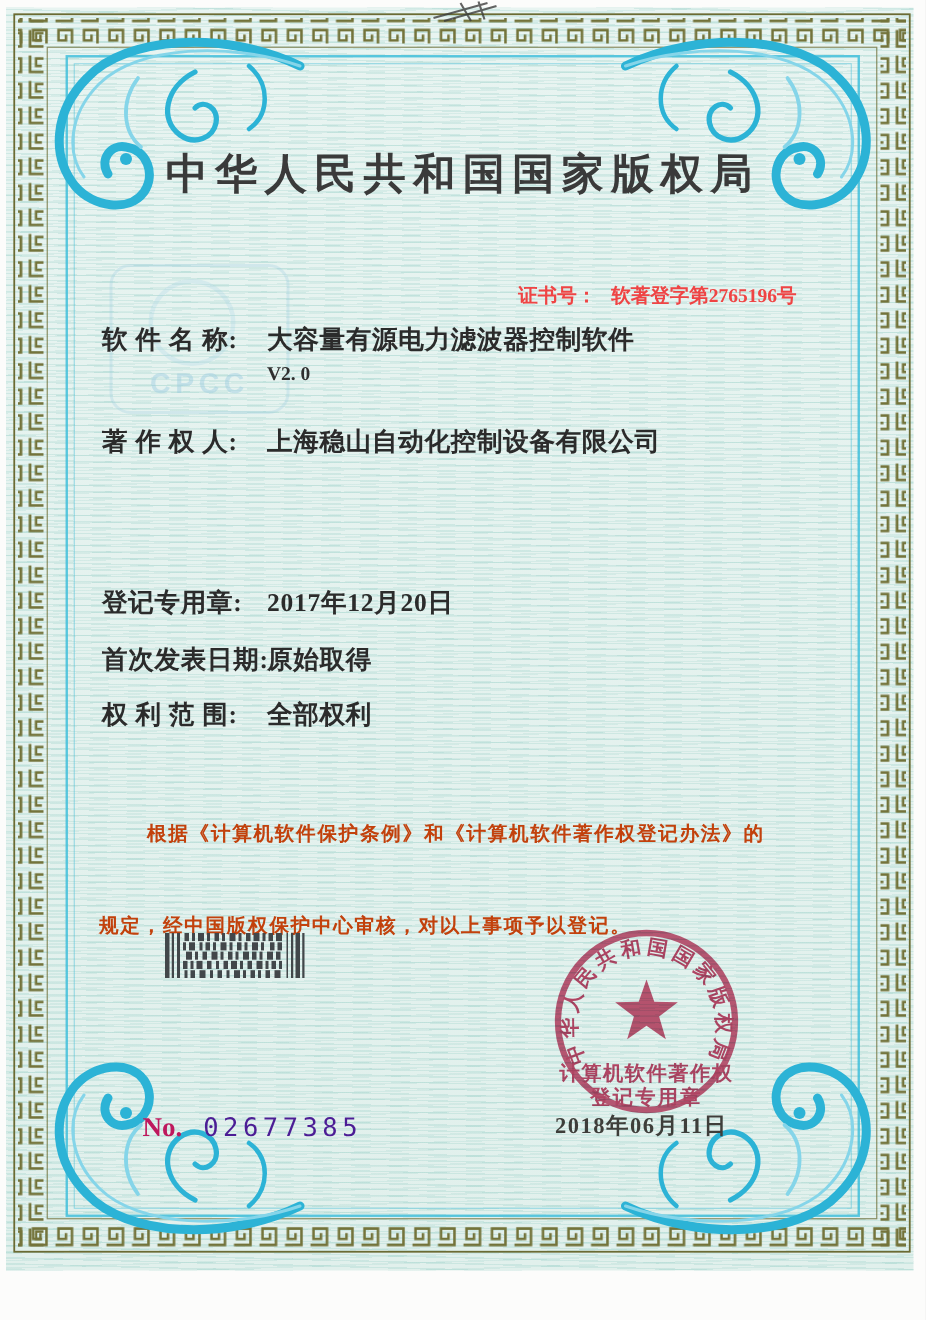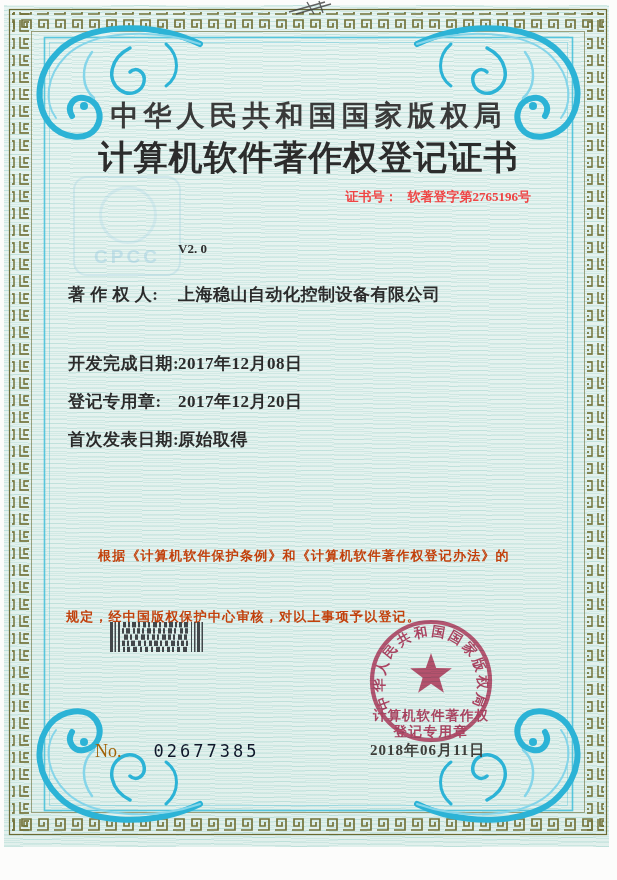--- a/index.html
+++ b/index.html
@@ -17,25 +17,25 @@
   .certno{top:188px;right:86px;font-size:13px;color:#ef4444;font-weight:600;}
   .certno .cn-label{margin-right:10px;}
   .row{position:absolute;left:68px;font-size:17px;font-weight:700;color:#2b2b2b;}
   .row .lbl{display:inline-block;width:110px;white-space:nowrap;letter-spacing:.5px;}
   .row .val{position:absolute;left:110px;top:0;white-space:nowrap;letter-spacing:.5px;}
   .version-line{left:178px;top:241px;font-size:13px;font-weight:700;}
   .statement{font-size:13px;font-weight:600;letter-spacing:1.2px;color:#c2410c;}
   .st1{left:98px;top:547px;}
   .st2{left:66px;top:584px;margin-top:24px;}
   .serial{left:95px;top:741px;font-size:18px;}
-  .serial .no-label{color:#a16207;font-weight:400;}
-  .serial .no-value{font-family:"DejaVu Sans Mono","Liberation Mono",monospace;font-size:17px;color:#0f172a;letter-spacing:3px;margin-left:32px;}
+  .serial .no-label{color:#be185d;font-weight:700;}
+  .serial .no-value{font-family:"DejaVu Sans Mono","Liberation Mono",monospace;font-size:17px;color:#4c1d95;letter-spacing:3px;margin-left:14px;}
   .issue-date{left:370px;top:741px;font-size:15px;font-weight:700;color:#3e3e3a;letter-spacing:1px;z-index:4;}
   .stamp{position:absolute;left:352px;top:607px;z-index:5;mix-blend-mode:multiply;opacity:.9;}
-  .watermark{position:absolute;left:73px;top:176px;width:108px;height:100px;opacity:.5;z-index:0;}
+  .watermark{position:absolute;left:73px;top:176px;width:120px;height:100px;opacity:.5;z-index:0;}
   .wm-box{position:absolute;inset:0;border:2px solid rgba(158,205,224,.6);border-radius:14px;}
   .wm-ring{position:absolute;left:26px;top:10px;width:52px;height:52px;border:3px solid rgba(165,210,228,.55);border-radius:50%;}
   .wm-text{position:absolute;left:0;right:0;bottom:8px;text-align:center;font-family:"Liberation Sans","DejaVu Sans",sans-serif;font-size:19px;font-weight:700;letter-spacing:3px;color:rgba(150,200,222,.85);}
   .squiggle{position:absolute;left:283px;top:0;z-index:6;}
   .barcode{position:absolute;left:110px;top:622px;z-index:2;}
   .c1{stroke:#2cb3d6;fill:none;stroke-linecap:round;}
   .c2{stroke:#85d5e9;fill:none;stroke-linecap:round;}
   .f1{fill:#2cb3d6;}
   .gk{stroke:#73733a;fill:none;}
   .stamp text{font-family:"Liberation Serif","DejaVu Serif",serif;font-weight:700;}
@@ -85,47 +85,50 @@
     <path d="M6,12 L42,2 M13,14 L48,4 M24,2 L31,14 M36,1 L40,13" stroke="#3c3c3c" stroke-width="1.4" fill="none" opacity=".8"></path>
   </svg>
 
   <div class="watermark">
     <div class="wm-box"></div>
     <div class="wm-ring"></div>
     <div class="wm-text">CPCC</div>
   </div>
 
   <div class="txt issuer">中华人民共和国国家版权局</div>
-  <div class="txt cert-title">计算机软件著作权登记证书</div>
   <div class="txt certno">
     <span class="cn-label">证书号：</span><span>软著登字第2765196号</span>
   </div>
 
+  <div class="row" style="top:215px">
+    <span class="lbl">软 件 名 称:</span>
+    <span class="val">大容量有源电力滤波器控制软件</span>
+  </div>
   <div class="txt version-line">V2. 0</div>
 
   <div class="row" style="top:283px">
     <span class="lbl">著 作 权 人:</span>
     <span class="val">上海稳山自动化控制设备有限公司</span>
   </div>
 
-  <div class="row" style="top:352px">
-    <span class="lbl">开发完成日期:</span>
-    <span class="val">2017年12月08日</span>
-  </div>
 
   <div class="row" style="top:390px">
     <span class="lbl">登记专用章:</span>
     <span class="val">2017年12月20日</span>
   </div>
 
   <div class="row" style="top:428px">
     <span class="lbl">首次发表日期:</span>
     <span class="val">原始取得</span>
   </div>
 
+  <div class="row" style="top:465px">
+    <span class="lbl">权 利 范 围:</span>
+    <span class="val">全部权利</span>
+  </div>
 
 
   <div class="txt statement st1">根据《计算机软件保护条例》和《计算机软件著作权登记办法》的</div>
   <div class="txt statement st2">规定，经中国版权保护中心审核，对以上事项予以登记。</div>
 
   <svg class="barcode" width="96" height="30" viewBox="0 0 96 30">
     <g fill="#42474a">
       <rect x="0" y="0" width="3" height="30"></rect>
         <rect x="4.5" y="0" width="1.5" height="30"></rect>
         <rect x="8" y="0" width="2" height="30"></rect>

